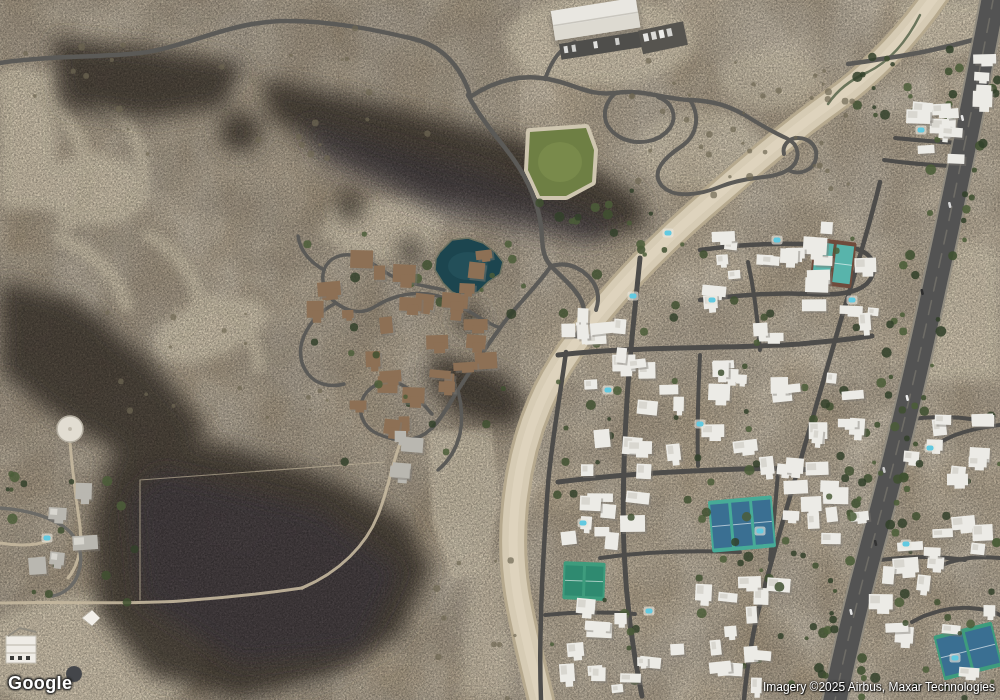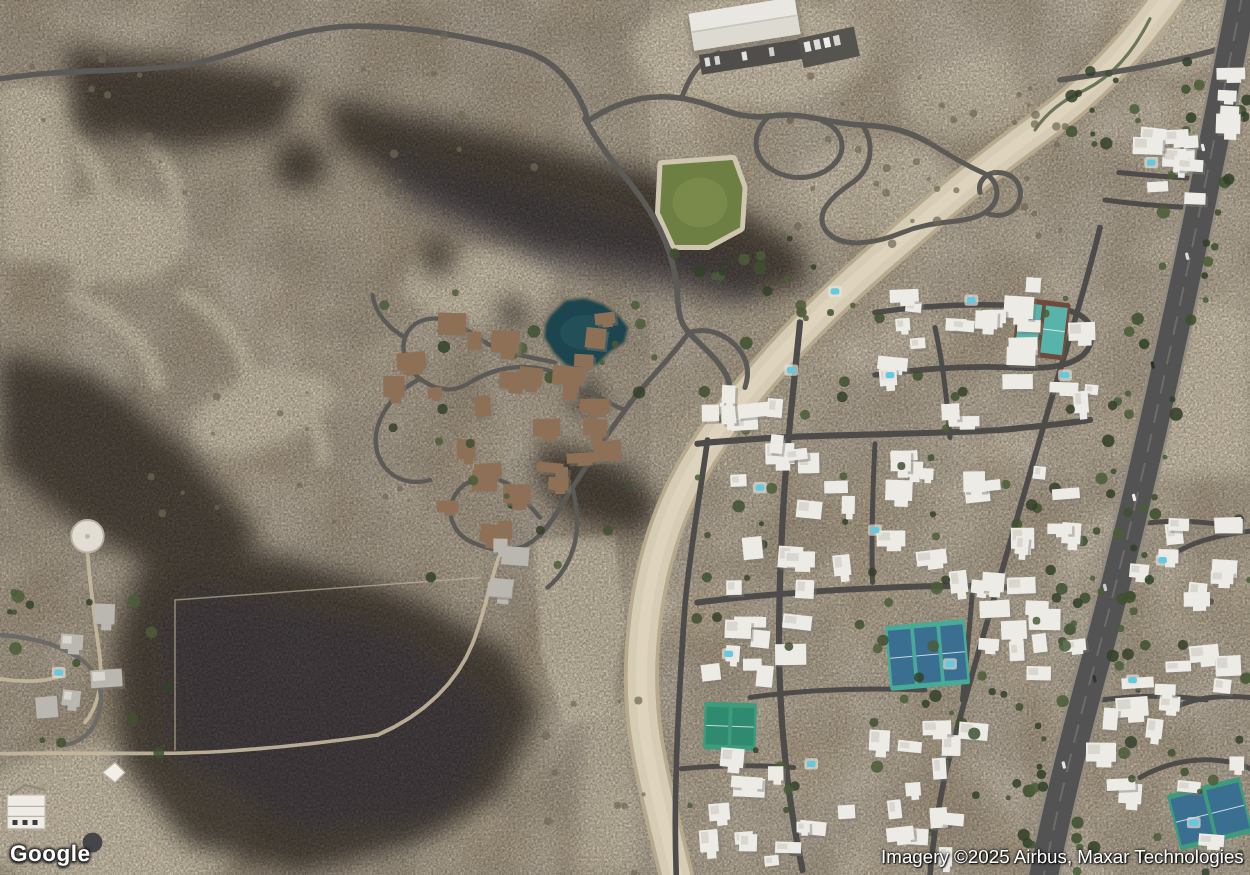--- a/index.html
+++ b/index.html
@@ -5,21 +5,21 @@
   html,body{margin:0;padding:0;background:#000;}
   #stage{position:relative;width:1000px;height:700px;overflow:hidden;
          font-family:"Liberation Sans",sans-serif;background:var(--desert,#b4a286);text-align:center;}
   #map-svg{position:absolute;left:0;top:0;width:1000px;height:700px;display:block;}
   .google-logo{position:absolute;left:8px;bottom:6px;color:#fff;
     font-size:18px;font-weight:bold;letter-spacing:.4px;
     text-shadow:0 0 3px rgba(40,40,40,.95),1px 1px 2px rgba(30,30,30,.9),
                 -1px -1px 2px rgba(30,30,30,.9),1px -1px 2px rgba(30,30,30,.9),
                 -1px 1px 2px rgba(30,30,30,.9);
     user-select:none;cursor:pointer;}
-  .attribution{position:absolute;right:5px;bottom:6px;color:#fff;font-size:15px;
+  .attribution{position:absolute;right:5px;bottom:6px;color:#fff;font-size:12px;
     text-shadow:0 0 2px #000,0 0 3px rgba(0,0,0,.9),1px 1px 1px rgba(0,0,0,.8);
     user-select:none;}
 </style>
 </head>
 <body>
 
 <div id="stage">
 <svg id="map-svg" viewBox="0 0 1000 700" xmlns="http://www.w3.org/2000/svg">
   <defs>
     <filter id="b2" x="-30%" y="-30%" width="160%" height="160%">

